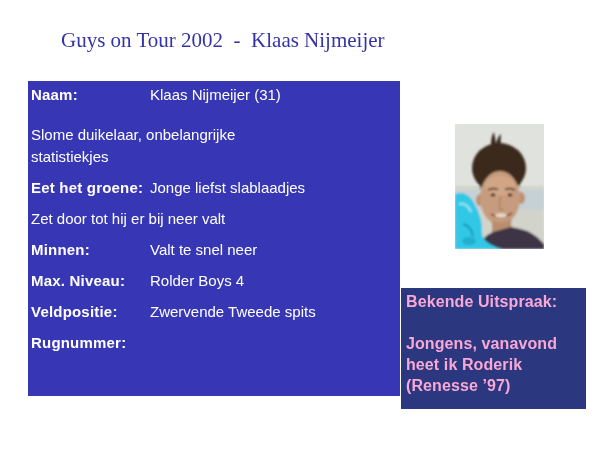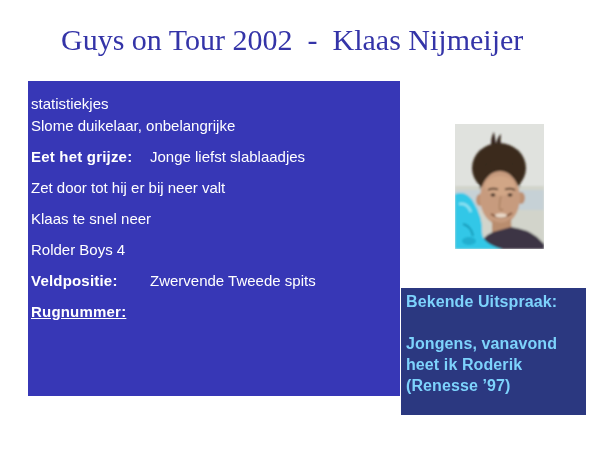--- a/index.html
+++ b/index.html
@@ -7,98 +7,106 @@
     width: 600px; height: 450px;
     background: #ffffff;
     position: relative;
     overflow: hidden;
     font-family: "Liberation Sans", sans-serif;
   }
   .slide-title {
     position: absolute;
     left: 61px; top: 24px;
     font-family: "Liberation Serif", serif;
-    font-size: 30px;
+    font-size: 21px;
     line-height: 32px;
     color: #3434a8;
     white-space: pre;
   }
   .profile-table {
     position: absolute;
     left: 28px; top: 81px;
     width: 369px;
     min-height: 310px;
     background: #3737b6;
     padding: 3px 0 2px 3px;
     color: #ffffff;
     font-size: 15px;
   }
   .prow { display: flex; margin-bottom: 9px; }
-  .prow:last-child { margin-bottom: 16px; text-decoration: underline; }
+  .prow:last-child { margin-bottom: 16px; }
   .plabel {
     flex: 0 0 119px;
     font-weight: bold;
     line-height: 22px;
     letter-spacing: 0.2px;
   }
   .pvalue { flex: 1; line-height: 22px; }
   .portrait {
     position: absolute;
     left: 455px; top: 124px;
     width: 89px; height: 125px;
   }
   .quote-box {
     position: absolute;
     left: 401px; top: 288px;
     width: 176px; height: 108px;
     background: #2b3880;
-    color: #7dd3fc;
+    color: #f9a8d4;
     font-weight: bold;
     font-size: 16px;
     line-height: 21px;
-    padding: 3px 4px 16px 5px;
+    padding: 3px 4px 10px 5px;
     white-space: nowrap;
     overflow: hidden;
     letter-spacing: 0.1px;
   }
   .quote-spacer { height: 21px; }
 </style>
 </head>
 <body>
 
 <div>
 
   <div class="slide-title">Guys on Tour 2002  -  Klaas Nijmeijer</div>
 
   <div class="profile-table">
     <div class="prow">
+      <div class="plabel">Naam:</div>
+      <div class="pvalue">
+        <div>Klaas Nijmeijer (31)</div>
+      </div>
+    </div>
+    <div class="prow">
     </div>
     <div class="prow">
       <div class="pvalue">
+        <div>Slome duikelaar, onbelangrijke</div>
         <div>statistiekjes</div>
-        <div>Slome duikelaar, onbelangrijke</div>
       </div>
     </div>
     <div class="prow">
-      <div class="plabel">Eet het grijze:</div>
+      <div class="plabel">Eet het groene:</div>
       <div class="pvalue">
         <div>Jonge liefst slablaadjes</div>
       </div>
     </div>
     <div class="prow">
       <div class="pvalue">
         <div>Zet door tot hij er bij neer valt</div>
       </div>
     </div>
     <div class="prow">
+      <div class="plabel">Minnen:</div>
       <div class="pvalue">
-        <div>Klaas te snel neer</div>
+        <div>Valt te snel neer</div>
       </div>
     </div>
     <div class="prow">
+      <div class="plabel">Max. Niveau:</div>
       <div class="pvalue">
         <div>Rolder Boys 4</div>
       </div>
     </div>
     <div class="prow">
       <div class="plabel">Veldpositie:</div>
       <div class="pvalue">
         <div>Zwervende Tweede spits</div>
       </div>
     </div>

